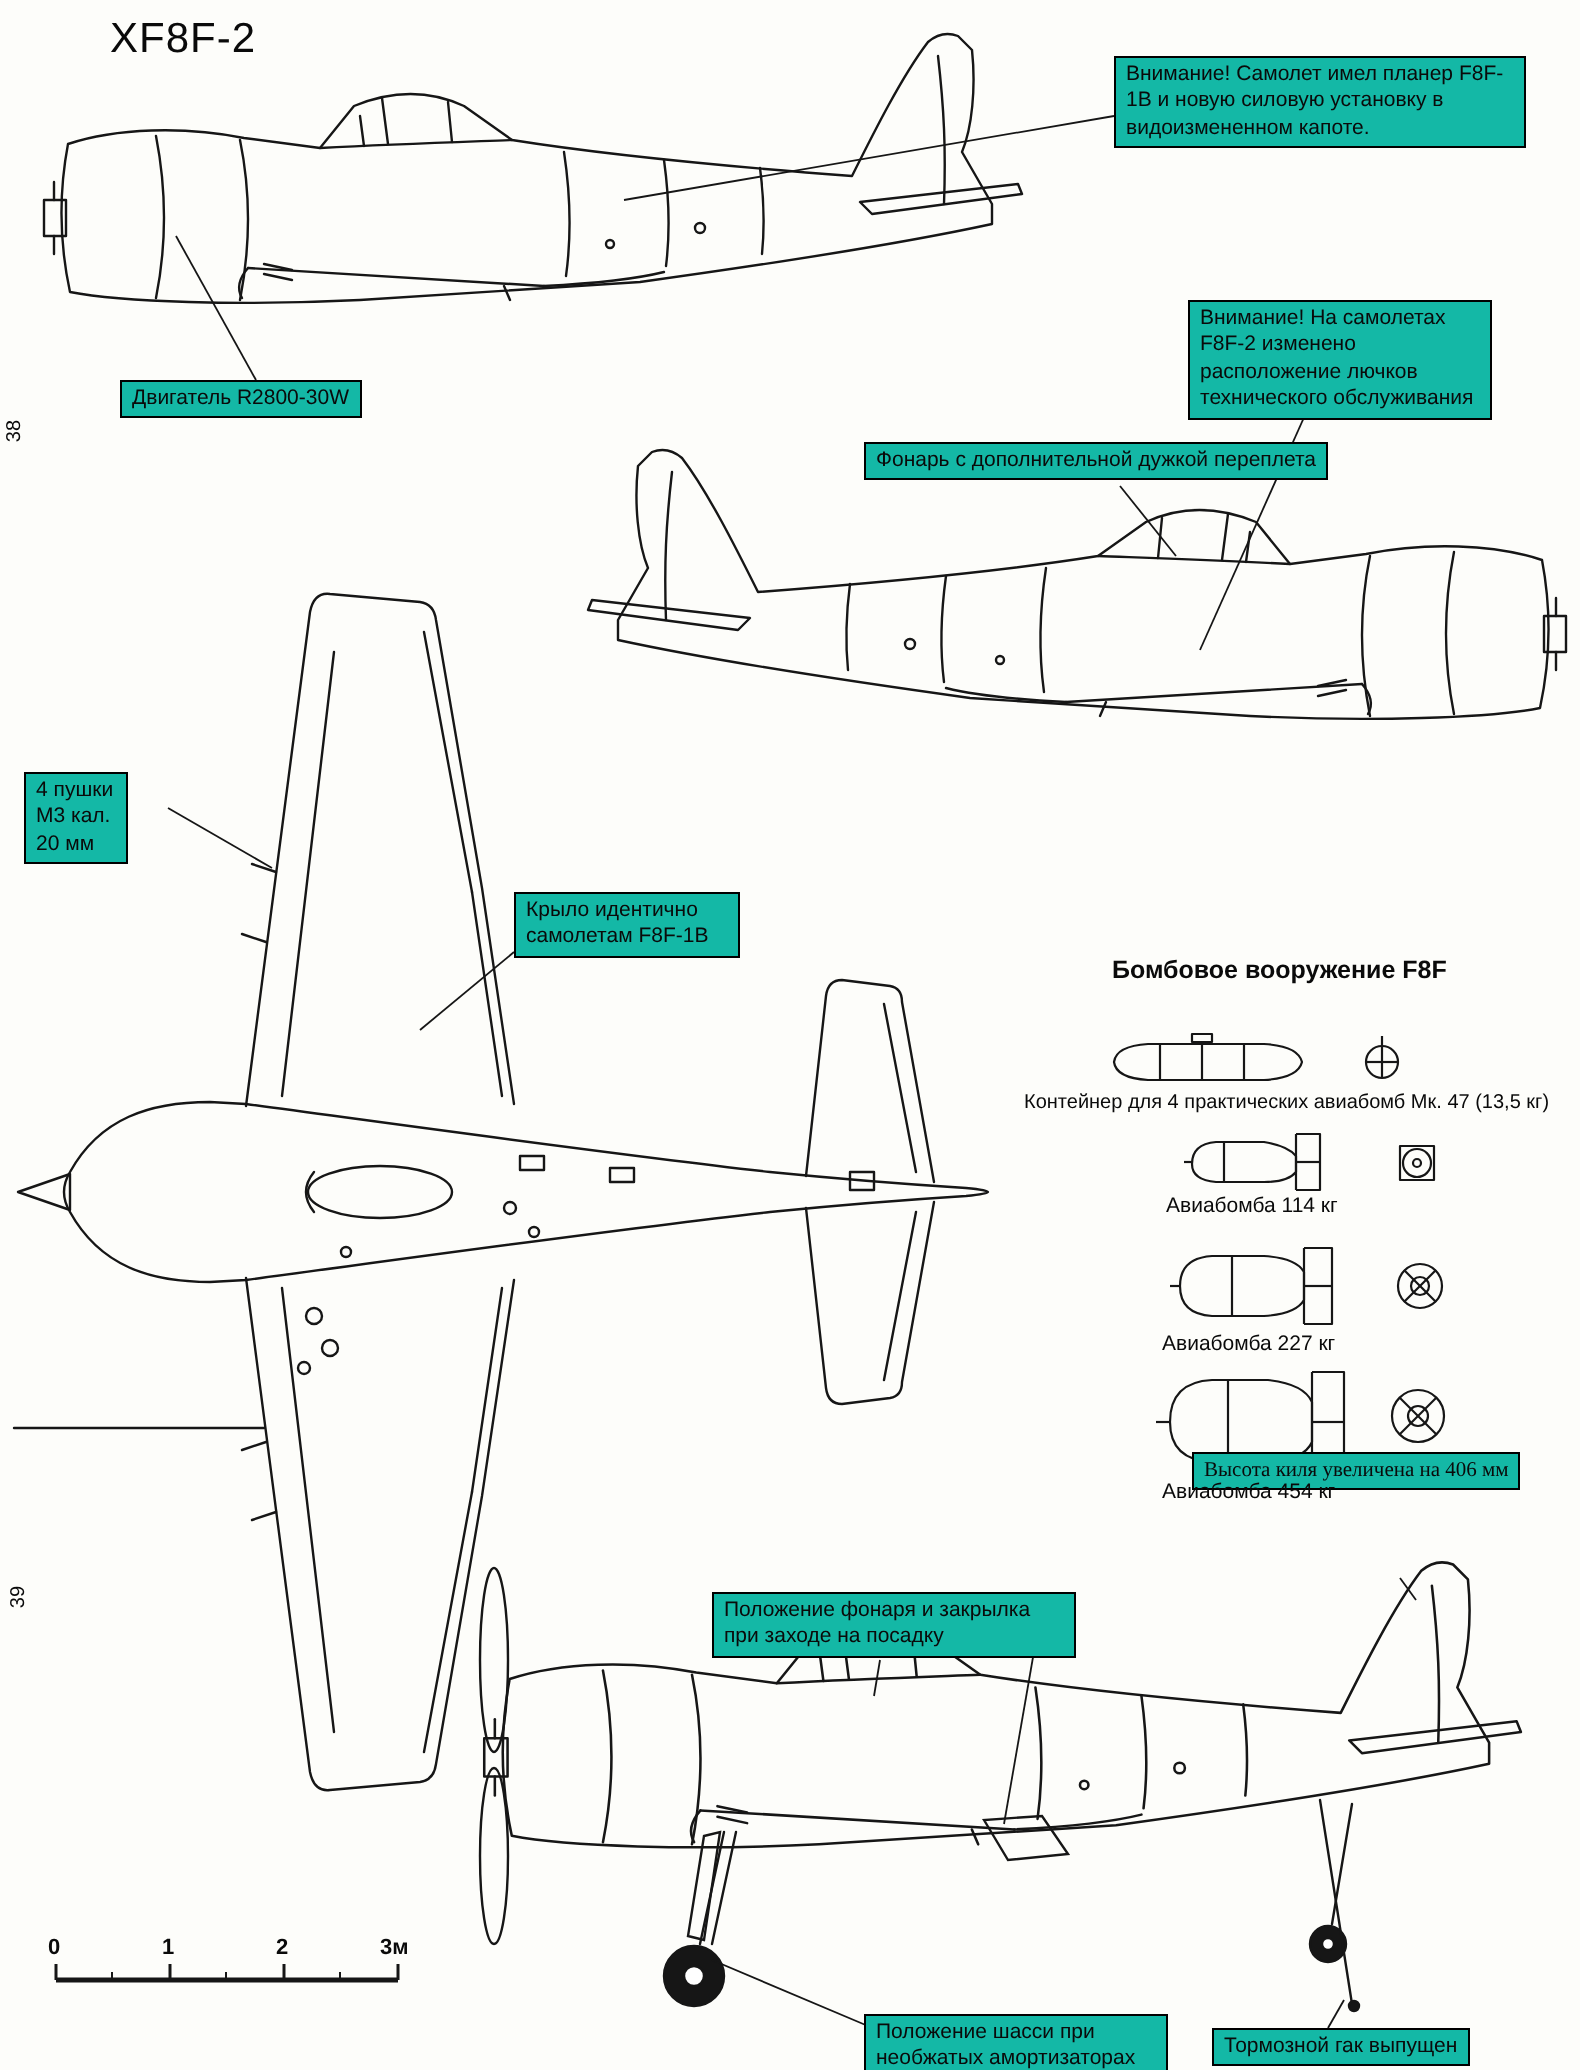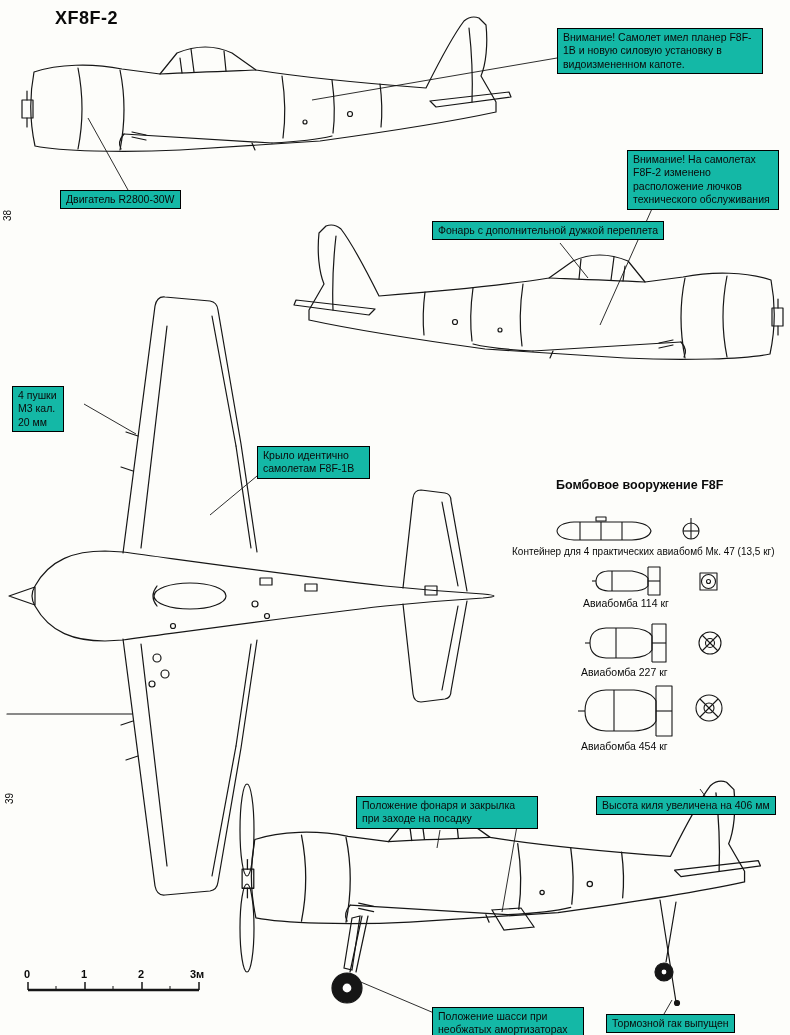--- a/index.html
+++ b/index.html
@@ -6,21 +6,21 @@
   html,body { background:#9a9a9a; }
   body { font-family:"Liberation Sans", sans-serif; }
   .page {
     position:relative; width:790px; height:1035px;
     background:#fdfdfa; overflow:hidden; margin:0 auto;
     color:#0a0a0a;
   }
   svg.art { position:absolute; left:0; top:0; }
   .title {
     position:absolute; left:55px; top:8px;
-    font-size:18px; font-weight:bold; letter-spacing:.5px;
+    font-size:21px; font-weight:normal; letter-spacing:.5px;
   }
   .callout {
     position:absolute; border:1px solid #000; background:#14b8a6;
     padding:2px 5px; font-size:10.5px; line-height:1.28;
   }
   .nowrap { white-space:nowrap; }
   .arm-heading { position:absolute; font-size:12.5px; font-weight:bold; }
   .arm-caption { position:absolute; font-size:10.5px; white-space:nowrap; }
   .arm-caption.small { font-size:10px; }
   .pagenum {
@@ -223,29 +223,29 @@
 
   <div class="title">XF8F-2</div>
 
   <div class="pagenum" style="left:2px; top:210px;">38</div>
   <div class="pagenum" style="left:4px; top:793px;">39</div>
 
   <div class="callout" style="left:557px; top:28px; width:206px;">Внимание! Самолет имел планер F8F-1B и новую силовую установку в видоизмененном капоте.</div>
 
   <div class="callout nowrap" style="left:60px; top:190px;">Двигатель R2800-30W</div>
 
-  <div class="callout" style="left:627px; top:150px; width:152px;">Внимание! На самолетах F8F-2 изменено расположение лючков технического обслуживания</div>
+  <div class="callout" style="left:594px; top:150px; width:152px;">Внимание! На самолетах F8F-2 изменено расположение лючков технического обслуживания</div>
 
   <div class="callout nowrap" style="left:432px; top:221px;">Фонарь с дополнительной дужкой переплета</div>
 
   <div class="callout" style="left:12px; top:386px; width:52px;">4 пушки М3 кал. 20 мм</div>
 
   <div class="callout" style="left:257px; top:446px; width:113px;">Крыло идентично самолетам F8F-1B</div>
 
-  <div class="callout nowrap" style="left:596px; top:796px;">Высота киля увеличена на 406 мм</div>
+  <div class="callout nowrap" style="left:596px; top:726px;font-family:Liberation Serif, serif;">Высота киля увеличена на 406 мм</div>
 
   <div class="callout" style="left:356px; top:796px; width:182px;">Положение фонаря и закрылка при заходе на посадку</div>
 
   <div class="callout" style="left:432px; top:1007px; width:152px;">Положение шасси при необжатых амортизаторах</div>
 
   <div class="callout nowrap" style="left:606px; top:1014px;">Тормозной гак выпущен</div>
 
   <div class="arm-heading" style="left:556px; top:478px;">Бомбовое вооружение F8F</div>
 
   <div class="arm-caption small" style="left:512px; top:546px;">Контейнер для 4 практических авиабомб Мк. 47 (13,5 кг)</div>

